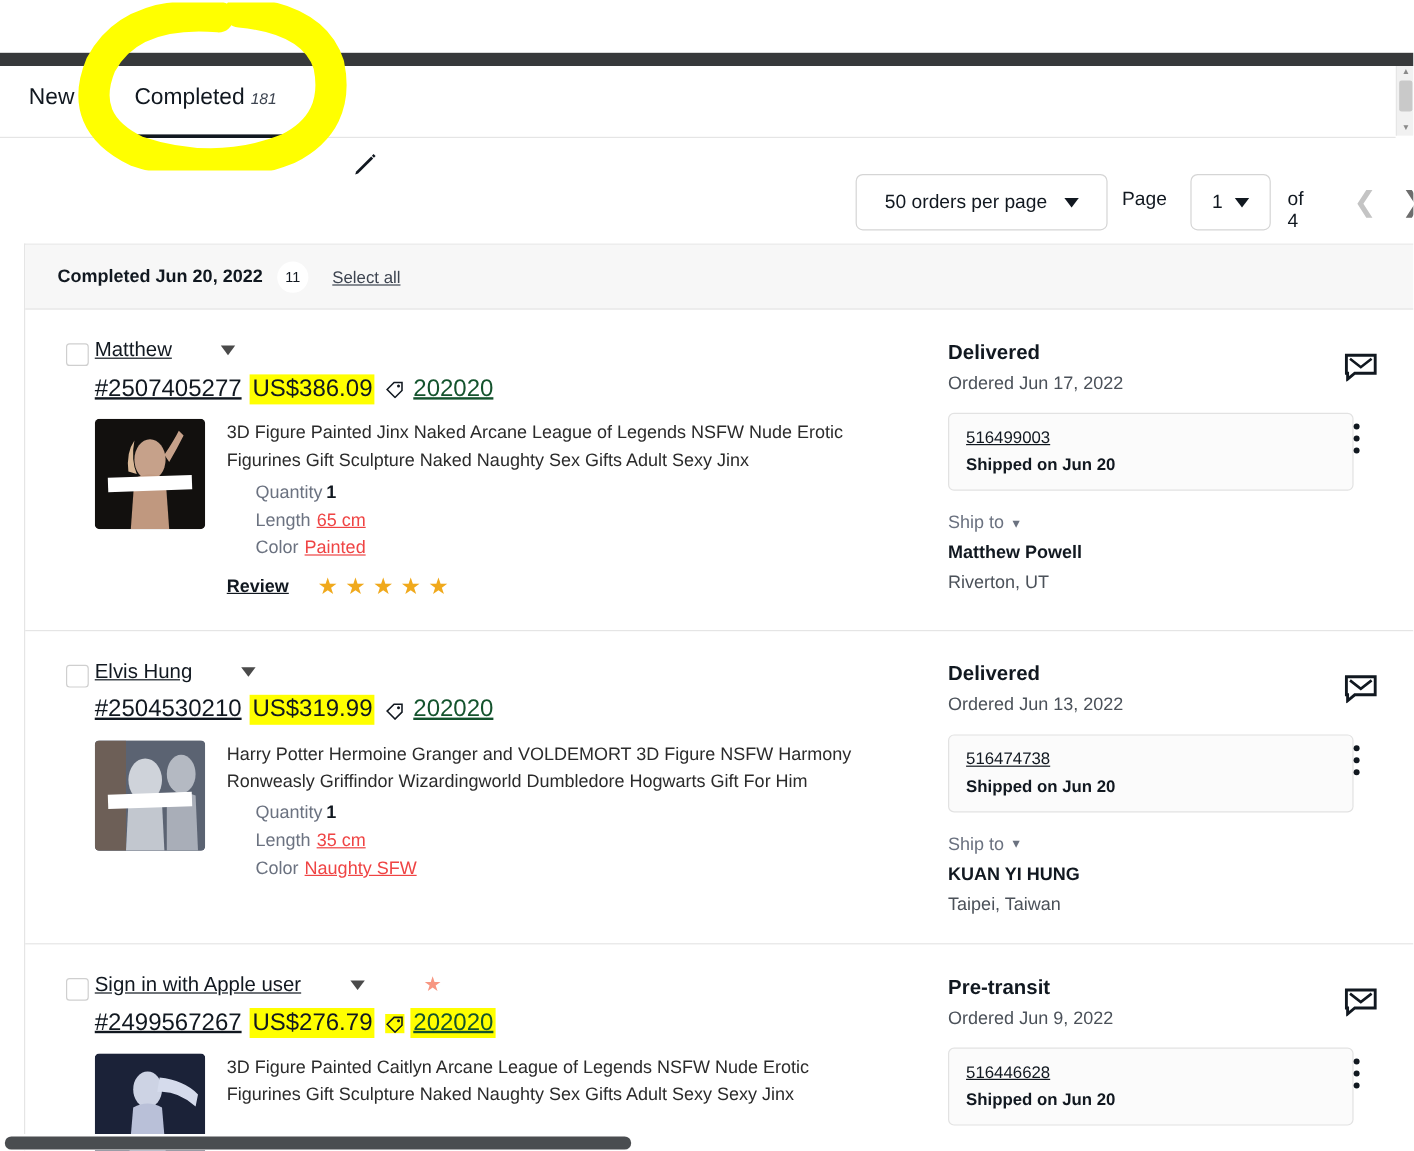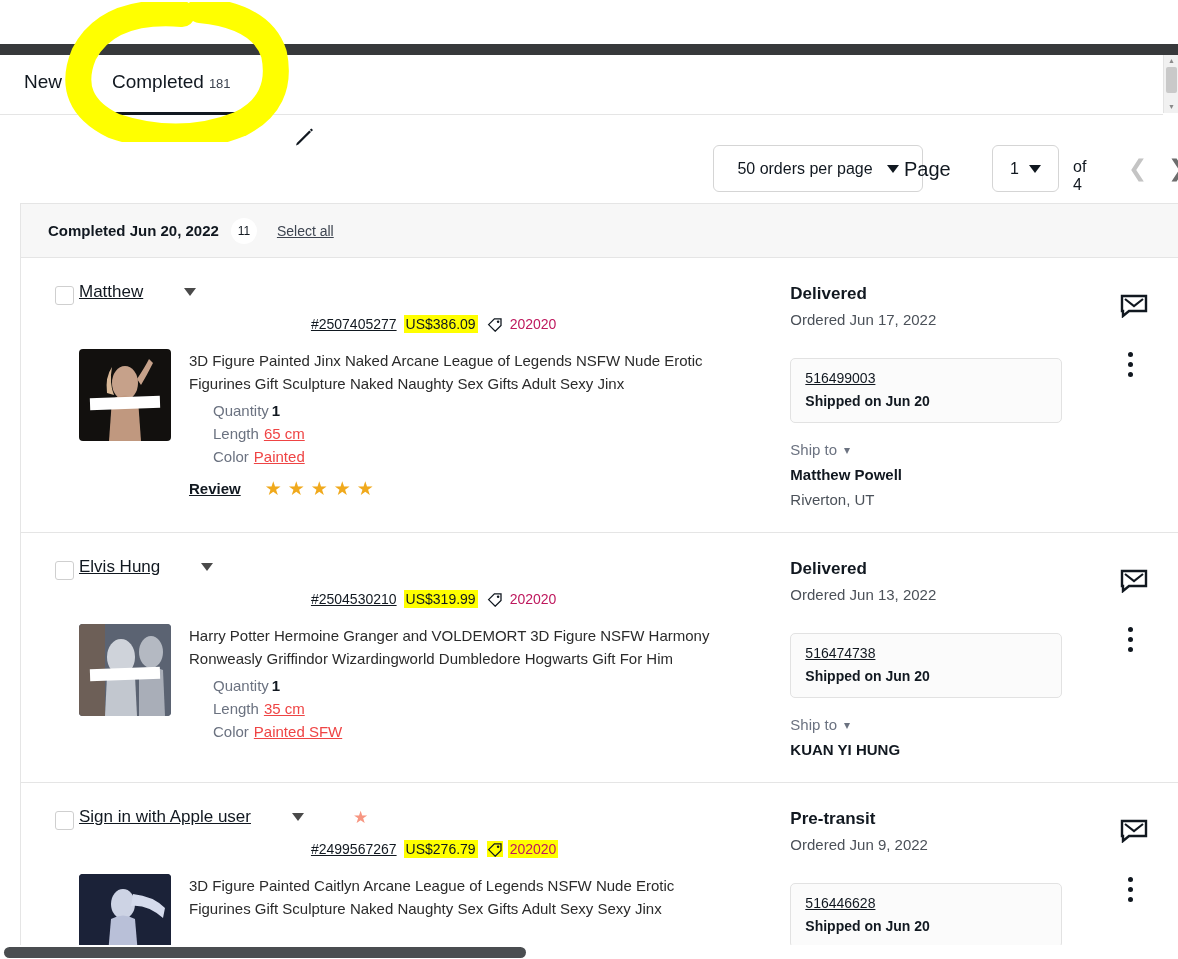--- a/index.html
+++ b/index.html
@@ -61,21 +61,21 @@
     width: 1163px; height: 60px;
     background: #ffffff;
     border-bottom: 1px solid #e5e5e5;
   }
   .tab {
     position: absolute; top: 16px;
     font-size: 19px; color: #111820;
     white-space: nowrap;
     cursor: pointer;
   }
-  .tab .cnt { font-size: 13px; color: #3d4450; margin-left: 5px; }
+  .tab .cnt { font-size: 13px; color: #3d4450; margin-left: 5px; font-style: italic; }
   .tab-new { left: 24px; }
   .tab-completed { left: 112px; color: #111820; }
   .tab-underline {
     position: absolute; left: 111px; top: 57px;
     width: 133px; height: 3px; background: #111820;
   }
   .edit-pencil {
     position: absolute; left: 292px; top: 71px;
     width: 24px; height: 24px; cursor: pointer;
   }
@@ -88,22 +88,22 @@
   .per-page {
     position: absolute; left: 713px; top: 10px;
     width: 210px; height: 47px;
     border: 1px solid #d5d5d5; border-radius: 6px;
     background: #fff;
     font-size: 16px; color: #111820;
     display: flex; align-items: center; justify-content: center; gap: 14px;
     cursor: pointer;
   }
   .page-label {
-    position: absolute; left: 904px; top: 23px;
-    font-size: 20px; color: #111820;
+    position: absolute; left: 935px; top: 23px;
+    font-size: 16px; color: #111820;
   }
   .page-select {
     position: absolute; left: 992px; top: 10px;
     width: 67px; height: 47px;
     border: 1px solid #d5d5d5; border-radius: 6px; background: #fff;
     font-size: 16px; color: #111820;
     display: flex; align-items: center; justify-content: center; gap: 10px;
     cursor: pointer;
   }
   .page-of {
@@ -183,28 +183,27 @@
     border-top: 8px solid #4a4a4a;
     cursor: pointer;
   }
   .buyer-star {
     margin-left: 18px; font-size: 17px; color: #f79681;
   }
 
   .order-meta {
     display: flex; align-items: center;
     margin-top: 9px; height: 22px;
-    font-size: 14px;
-    justify-content: center;
+    font-size: 20px;
   }
   .order-id { color: #111820; text-decoration: underline; cursor: pointer; }
   .order-price { color: #111820; margin-left: 7px; padding: 1px 2px; }
   .hl { background: #ffff00; }
   .tag-icon { margin-left: 9px; display: inline-flex; }
-  .order-tag { color: #be185d; margin-left: 5px; padding: 1px 2px; }
+  .order-tag { color: #14532d; margin-left: 5px; padding: 1px 2px; text-decoration: underline; }
 
   .item-block { display: flex; margin-top: 14px; }
   .thumb {
     width: 92px; height: 92px; flex: none;
     border-radius: 4px; overflow: hidden;
     position: relative;
   }
   .thumb-body { position: absolute; inset: 0; }
   .censor {
     position: absolute; left: 12%; width: 76%; height: 13%;
@@ -224,22 +223,22 @@
     font-size: 15px; color: #111820; font-weight: bold;
     text-decoration: underline; cursor: pointer;
   }
   .stars { margin-left: 24px; color: #f0a91c; font-size: 19px; letter-spacing: 6px; }
 
   
   .col-ship { width: 330px; padding-top: 4px; }
   .ship-status { font-size: 17px; font-weight: bold; color: #111820; }
   .ship-ordered { font-size: 15px; color: #4b5159; margin-top: 7px; }
   .track-box {
-    margin-top: 30px;
-    width: 272px; padding: 11px 14px 13px 14px;
+    margin-top: 16px;
+    width: 338px; padding: 11px 14px 13px 14px;
     border: 1px solid #e2e2e2; border-radius: 5px;
     background: #fbfbfb;
   }
   .track-num {
     font-size: 14px; color: #111820;
     text-decoration: underline; cursor: pointer;
   }
   .track-ship { font-size: 14px; color: #111820; margin-top: 7px; font-weight: bold; }
   .ship-to {
     margin-top: 18px; font-size: 15px; color: #6b7280;
@@ -423,36 +422,37 @@
                 <ellipse cx="72" cy="28" rx="12" ry="16" fill="#b4b9c2"></ellipse>
                 <path d="M60 46 Q72 40 84 46 L86 92 L60 92 Z" fill="#a9aeb8"></path>
               </svg>
             </div>
             <div class="censor" style="top:48%"></div>
           </div>
           <div class="item-text">
             <div class="item-title">Harry Potter Hermoine Granger and VOLDEMORT 3D Figure NSFW Harmony Ronweasly Griffindor Wizardingworld Dumbledore Hogwarts Gift For Him</div>
             <div class="attr"><span>Quantity</span><b>1</b></div>
             <div class="attr"><span>Length</span><span class="v">35 cm</span></div>
-            <div class="attr"><span>Color</span><span class="v">Painted SFW</span></div>
+            <div class="attr"><span>Color</span><span class="v">Naughty SFW</span></div>
           </div>
         </div>
       </div>
       <div class="col-ship">
         <div class="ship-status">Delivered</div>
         <div class="ship-ordered">Ordered Jun 13, 2022</div>
         <div class="track-box">
           <div class="track-num">516474738</div>
           <div class="track-ship">Shipped on Jun 20</div>
         </div>
         <div class="ship-to">
           <span>Ship to</span>
           <span class="chev">▾</span>
         </div>
         <div class="ship-name">KUAN YI HUNG</div>
+        <div class="ship-loc">Taipei, Taiwan</div>
       </div>
       <div class="col-actions">
         <div class="mail-icon">
           <svg width="28" height="24" viewBox="0 0 28 24">
             <path d="M2 2 H26 V17 H9 L3 22 V17 H2 Z" fill="none" stroke="#111820" stroke-width="2.4"></path>
             <path d="M5 5 L14 12 L23 5" fill="none" stroke="#111820" stroke-width="2.2"></path>
           </svg>
         </div>
         <div class="kebab">
             <i></i>

